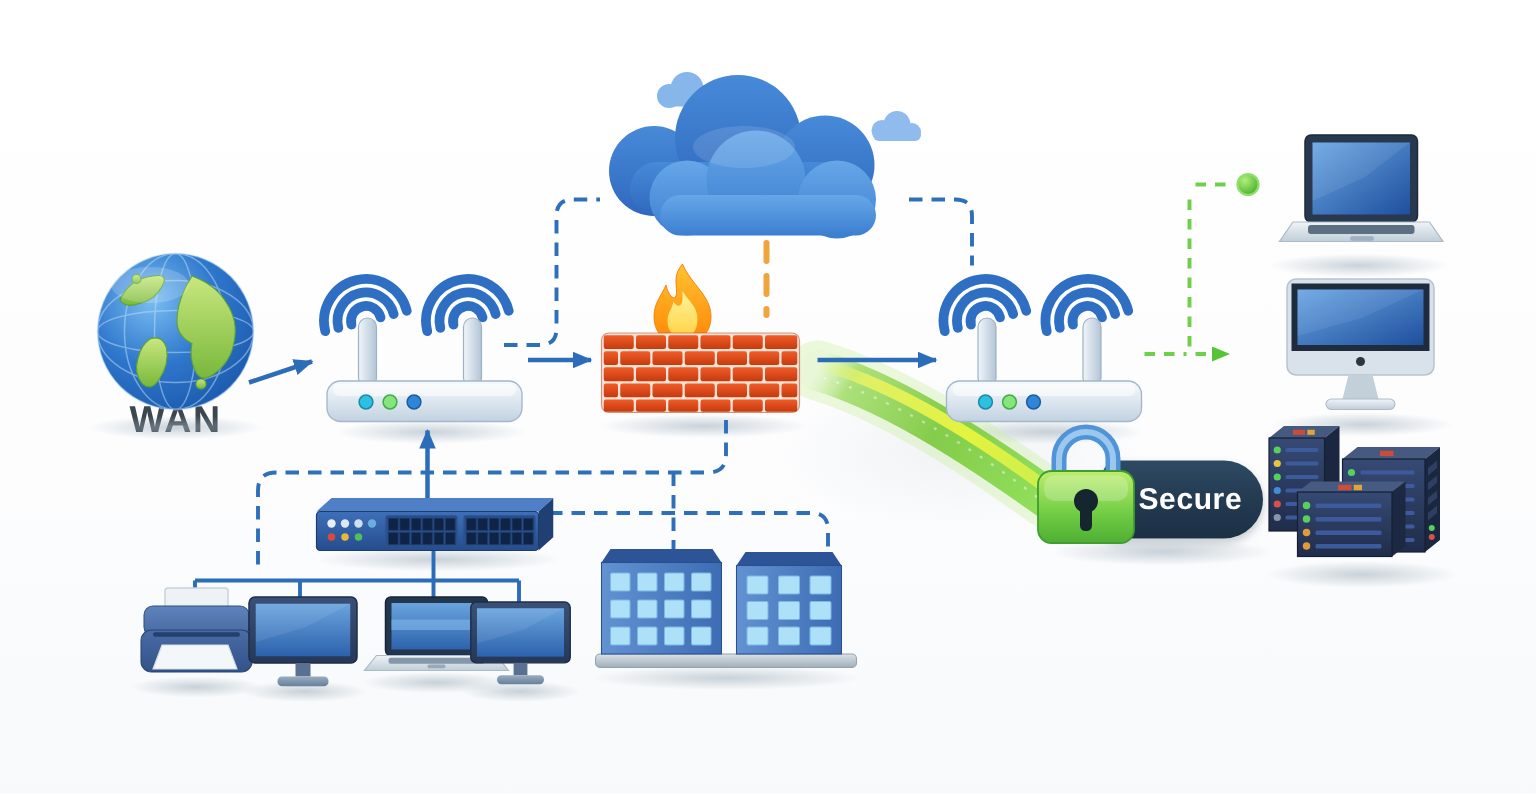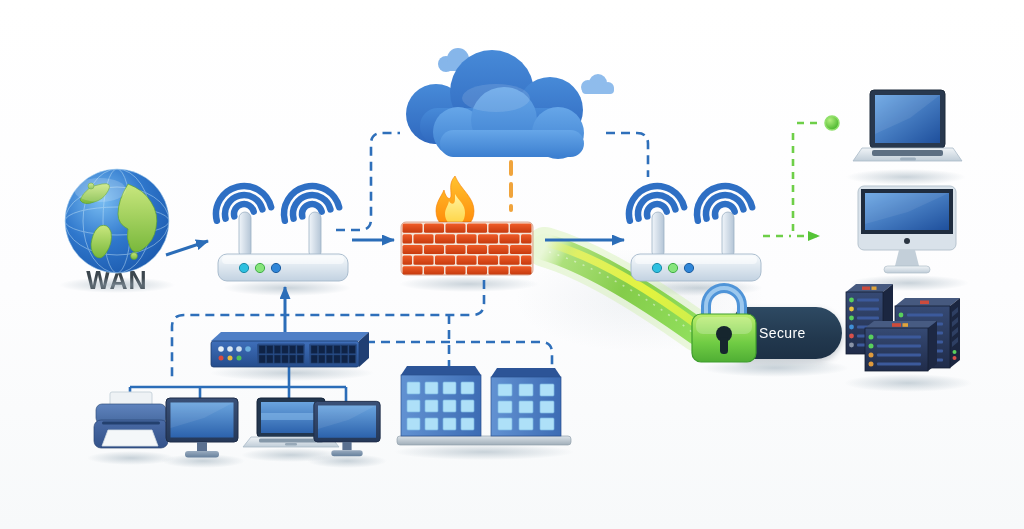--- a/index.html
+++ b/index.html
@@ -15,21 +15,21 @@
   }
   #vpn-label{
     position:absolute;left:735px;top:307px;width:107px;height:52px;
     background:linear-gradient(180deg,#2b4archive 0,#22384e 0);
     background:linear-gradient(180deg,#2e4a63 0%,#22384e 60%,#1c3045 100%);
     border-radius:10px 26px 26px 10px;z-index:5;
     box-shadow:0 3px 6px rgba(40,60,80,.25);
     display:flex;flex-direction:column;justify-content:center;
     padding-left:24px;box-sizing:border-box;color:#ffffff;
   }
-  #vpn-label .l1{font-size:14px;font-weight:400;letter-spacing:.4px;line-height:20px;}
+  #vpn-label .l1{font-size:20px;font-weight:700;letter-spacing:.4px;line-height:20px;}
   #vpn-label .l2{font-size:15px;font-weight:500;color:#eaf1f7;letter-spacing:.3px;line-height:17px;}
   .z1{z-index:1}.z2{z-index:2}.z3{z-index:3}.z4{z-index:4}.z6{z-index:6}
 </style>
 </head>
 <body>
 
 <div id="stage">
 
   <svg width="0" height="0" style="position:absolute" aria-hidden="true">
     <defs>

